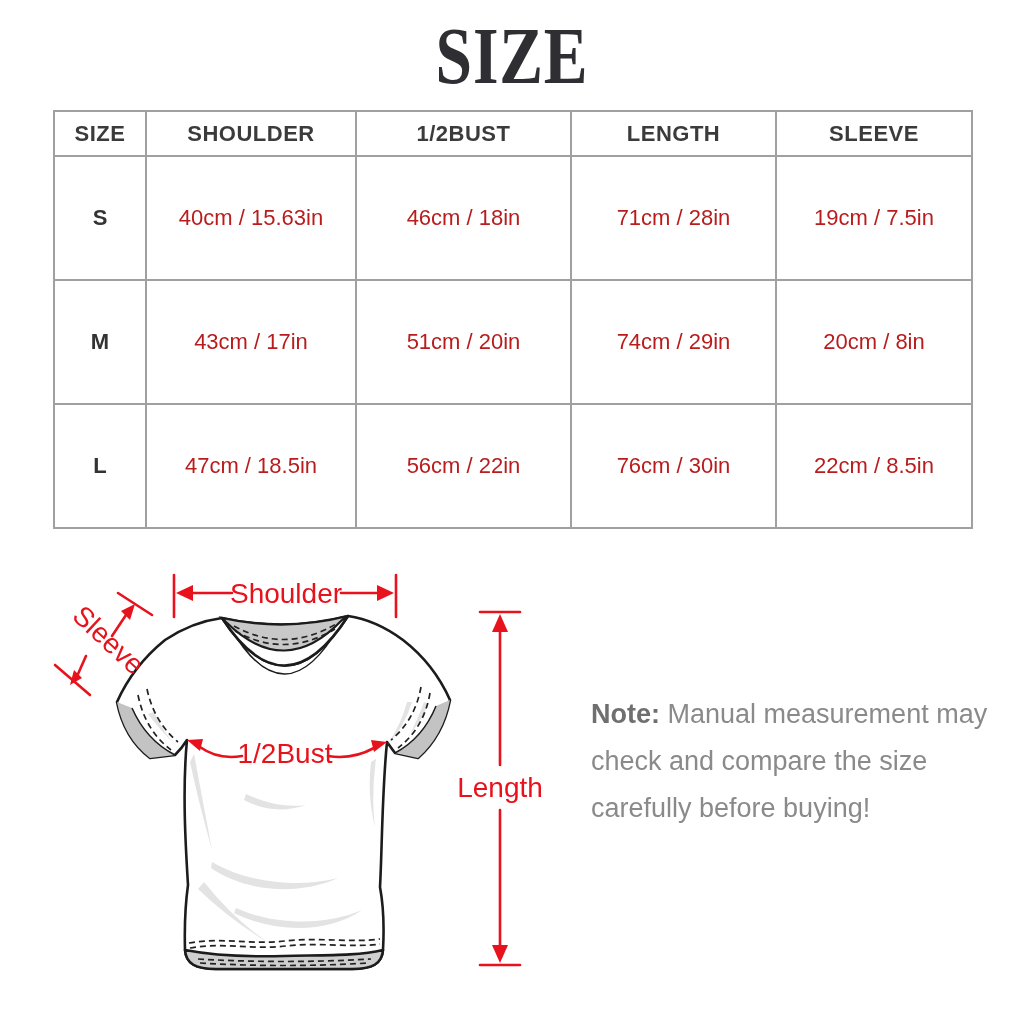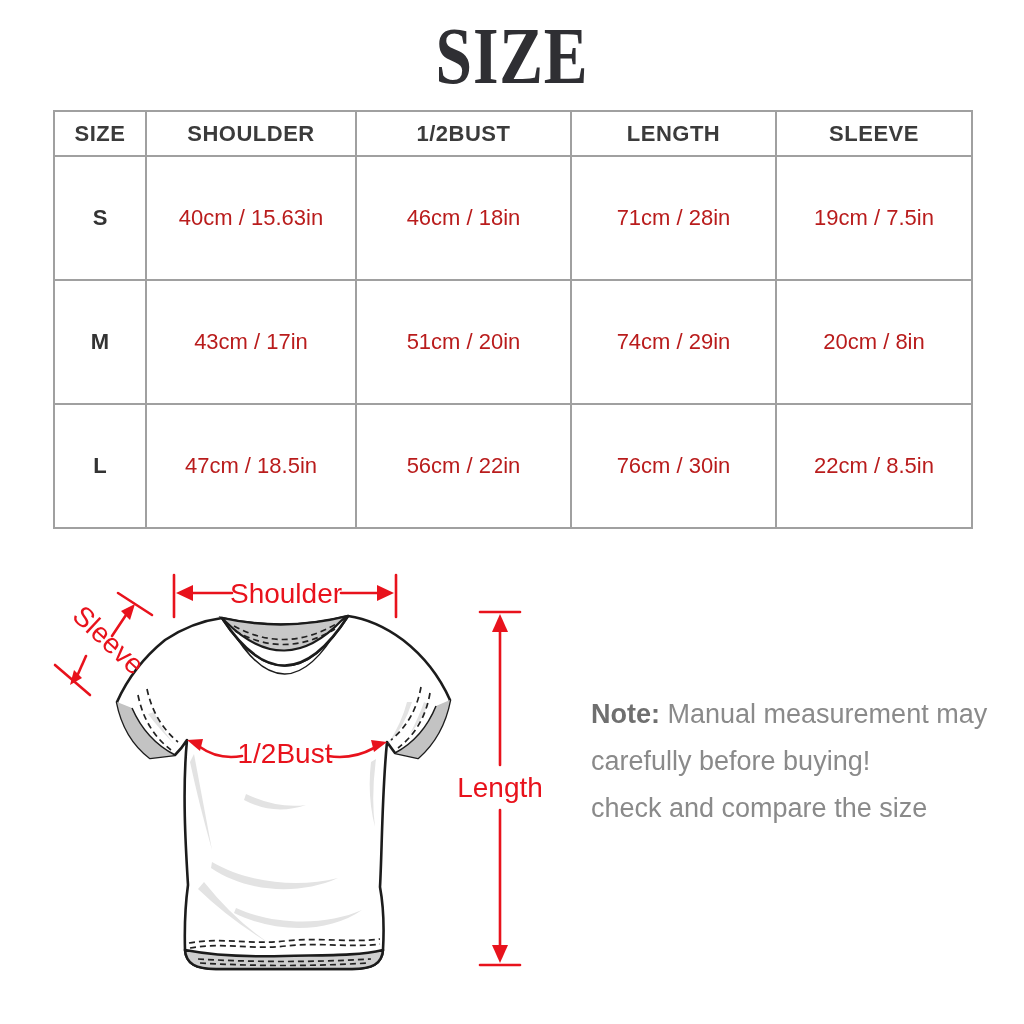--- a/index.html
+++ b/index.html
@@ -178,15 +178,15 @@
     <path class="dim-line" d="M464,74 L464,213"></path>
     <polygon class="dim-head" points="464,62 456,80 472,80"></polygon>
     <path class="dim-line" d="M464,258 L464,399"></path>
     <polygon class="dim-head" points="464,411 456,393 472,393"></polygon>
     <text class="dim-text" x="464" y="245" text-anchor="middle">Length</text>
   </g>
 </svg>
 
 <p class="note">
   <span class="nline"><b>Note:</b> <span>Manual measurement may</span></span>
+  <span class="nline">check and compare the size</span>
   <span class="nline">carefully before buying!</span>
-  <span class="nline">check and compare the size</span>
 </p>
 
 </body></html>

